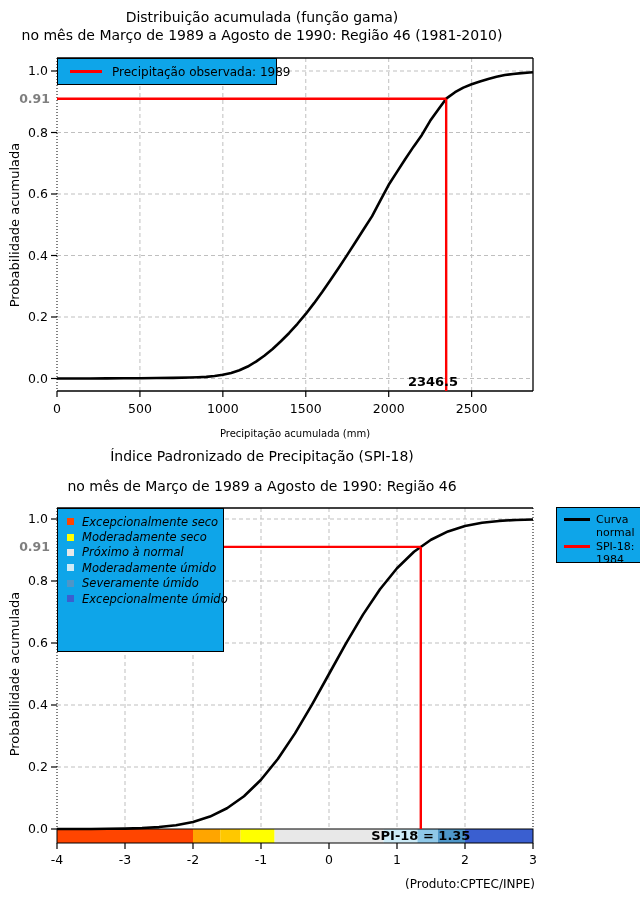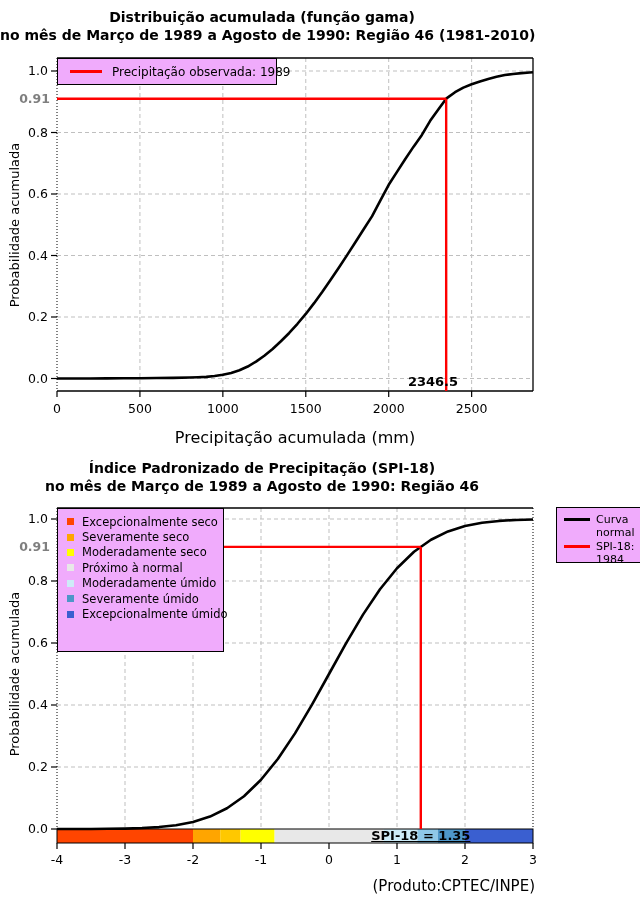--- a/index.html
+++ b/index.html
@@ -1,36 +1,36 @@
 <!DOCTYPE html>
 <html><head>
 <meta charset="utf-8">
 <style>
   html,body{margin:0;padding:0;background:#fff;}
   .canvas{position:relative;width:640px;height:900px;background:#fff;overflow:hidden;
           font-family:"DejaVu Sans","Liberation Sans",sans-serif;color:#000;}
   svg{position:absolute;left:0;top:0;font-family:"DejaVu Sans","Liberation Sans",sans-serif;}
   .abs{position:absolute;}
-  .title{left:0;width:524px;text-align:center;font-size:14px;font-weight:bold;white-space:nowrap;}
+  .title{left:0;width:524px;text-align:center;font-size:14px;font-weight:normal;white-space:nowrap;}
   .ylab{left:14px;transform:translate(-50%,-50%) rotate(-90deg);font-size:13px;white-space:nowrap;}
-  .xlab{transform:translateX(-50%);font-size:16px;white-space:nowrap;}
-  .legend-box{box-sizing:border-box;background:#f0abfc;border:1.4px solid #000;}
+  .xlab{transform:translateX(-50%);font-size:10px;white-space:nowrap;}
+  .legend-box{box-sizing:border-box;background:#0ea5e9;border:1.4px solid #000;}
   .tl-box{left:57px;top:58px;width:220px;height:27px;display:flex;align-items:center;gap:10px;padding-left:12px;}
   .sample-line{display:inline-block;height:3px;flex:none;}
   .tl-text{font-size:12px;white-space:nowrap;}
-  .cat-box{left:57px;top:508px;width:167px;height:144px;padding:5px 0 0 9px;}
+  .cat-box{left:57px;top:508px;width:167px;height:144px;padding:5px 0 0 9px;font-style:italic;}
   .cat-item{display:flex;align-items:center;gap:8px;height:15.4px;}
   .cat-sw{width:7px;height:7px;flex:none;}
   .cat-lab{font-size:11.5px;white-space:nowrap;}
   .rl-box{left:556px;top:507px;width:104px;height:56px;padding:5px 0 0 7px;font-size:11px;}
   .rl-row{display:flex;align-items:flex-start;gap:6px;margin-bottom:1px;}
   .rl-line{width:26px;height:3px;margin-top:5px;flex:none;}
   .rl-lab{width:62px;line-height:13px;}
   .annot{transform:translateX(-50%);font-size:13px;font-weight:bold;white-space:nowrap;}
-  .footer{font-size:15px;white-space:nowrap;}
+  .footer{font-size:12px;white-space:nowrap;}
 </style>
 </head>
 <body>
 
 <div class="canvas">
 
   <svg id="plots" width="640" height="900" viewBox="0 0 640 900">
       <line x1="57" y1="378.5" x2="533" y2="378.5" stroke="#BFBFBF" stroke-dasharray="4 3" stroke-width="1"></line>
       <line x1="57" y1="317" x2="533" y2="317" stroke="#BFBFBF" stroke-dasharray="4 3" stroke-width="1"></line>
       <line x1="57" y1="255.5" x2="533" y2="255.5" stroke="#BFBFBF" stroke-dasharray="4 3" stroke-width="1"></line>
@@ -137,33 +137,29 @@
   <div class="abs ylab" style="top:225px;">Probabilidade acumulada</div>
   <div class="abs xlab" style="left:295px;top:428px;">Precipitação acumulada (mm)</div>
 
   <div class="abs legend-box tl-box">
     <span class="sample-line" style="width: 32px; background: rgb(255, 0, 0);"></span>
     <span class="tl-text">Precipitação observada: 1989</span>
   </div>
 
   <div class="abs annot" style="top: 374px; left: 433px;">2346.5</div>
 
-  <div class="abs title" style="top:460px;">Índice Padronizado de Precipitação (SPI-18)</div>
+  <div class="abs title" style="top:448px;">Índice Padronizado de Precipitação (SPI-18)</div>
   <div class="abs title" style="top:478px;">no mês de Março de 1989 a Agosto de 1990: Região 46</div>
   <div class="abs ylab" style="top:674px;">Probabilidade acumulada</div>
   <div class="abs xlab" style="left:295px;top:882px;margin-top:24px;">SPI</div>
 
   <div class="abs legend-box cat-box" id="catLegend">
       <div class="cat-item">
         <span class="cat-sw" style="background: rgb(255, 69, 0);"></span>
         <span class="cat-lab">Excepcionalmente seco</span>
-      </div>
-      <div class="cat-item">
-        <span class="cat-sw" style="background: rgb(255, 165, 0);"></span>
-        <span class="cat-lab">Severamente seco</span>
       </div>
       <div class="cat-item">
         <span class="cat-sw" style="background: rgb(255, 255, 0);"></span>
         <span class="cat-lab">Moderadamente seco</span>
       </div>
       <div class="cat-item">
         <span class="cat-sw" style="background: rgb(232, 232, 232);"></span>
         <span class="cat-lab">Próximo à normal</span>
       </div>
       <div class="cat-item">
@@ -184,16 +180,16 @@
     <div class="rl-row">
       <span class="sample-line rl-line" style="background: rgb(0, 0, 0);"></span>
       <span class="rl-lab">Curva normal</span>
     </div>
     <div class="rl-row">
       <span class="sample-line rl-line" style="background: rgb(255, 0, 0);"></span>
       <span class="rl-lab">SPI-18: 1984</span>
     </div>
   </div>
 
-  <div class="abs annot" style="top: 828px; left: 420.8px; text-decoration: underline;">SPI-18 = 1.35</div>
+  <div class="abs annot" style="top: 828px; left: 420.8px;">SPI-18 = 1.35</div>
   <div class="abs footer" style="right:105px;top:877px;">(Produto:CPTEC/INPE)</div>
 
 </div>
 
 </body></html>

